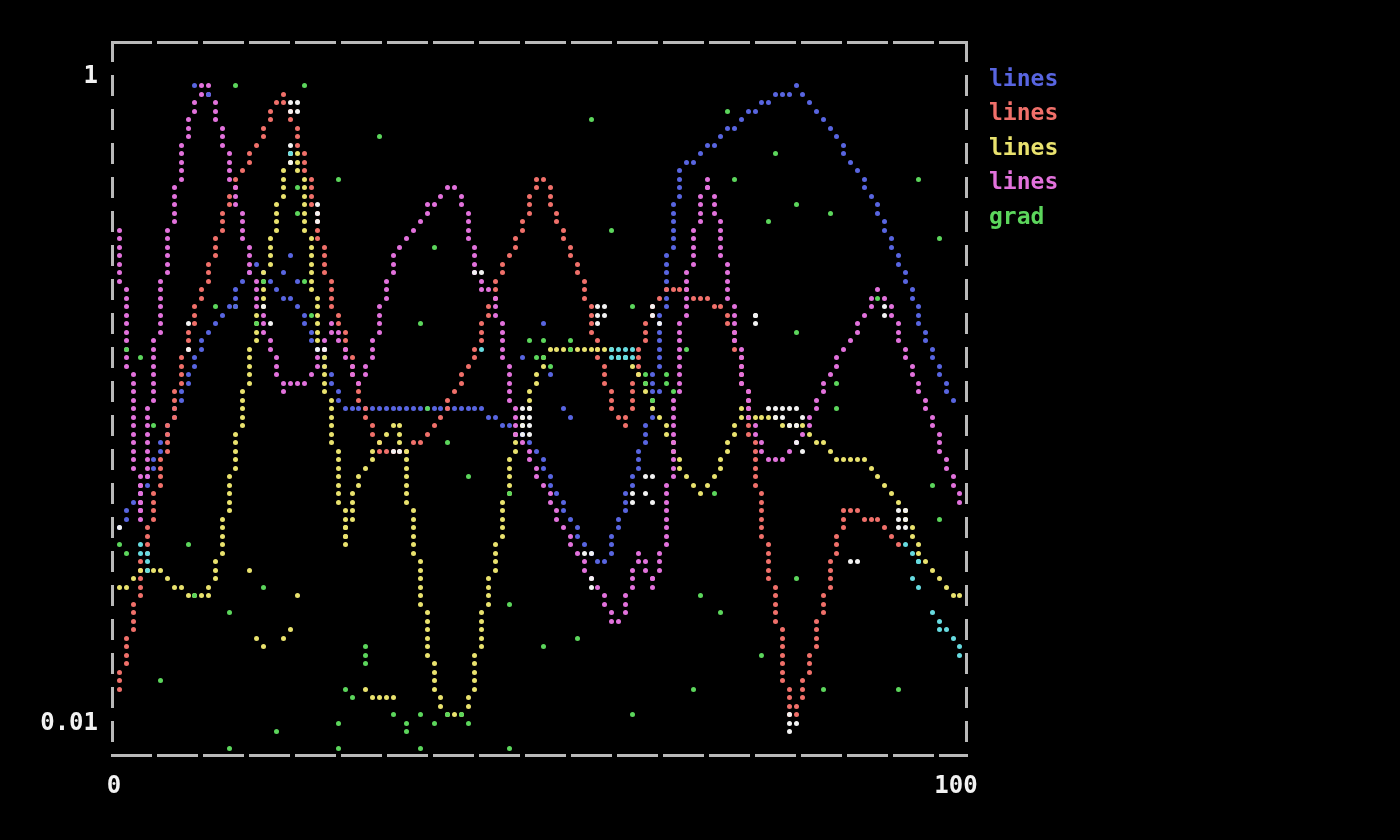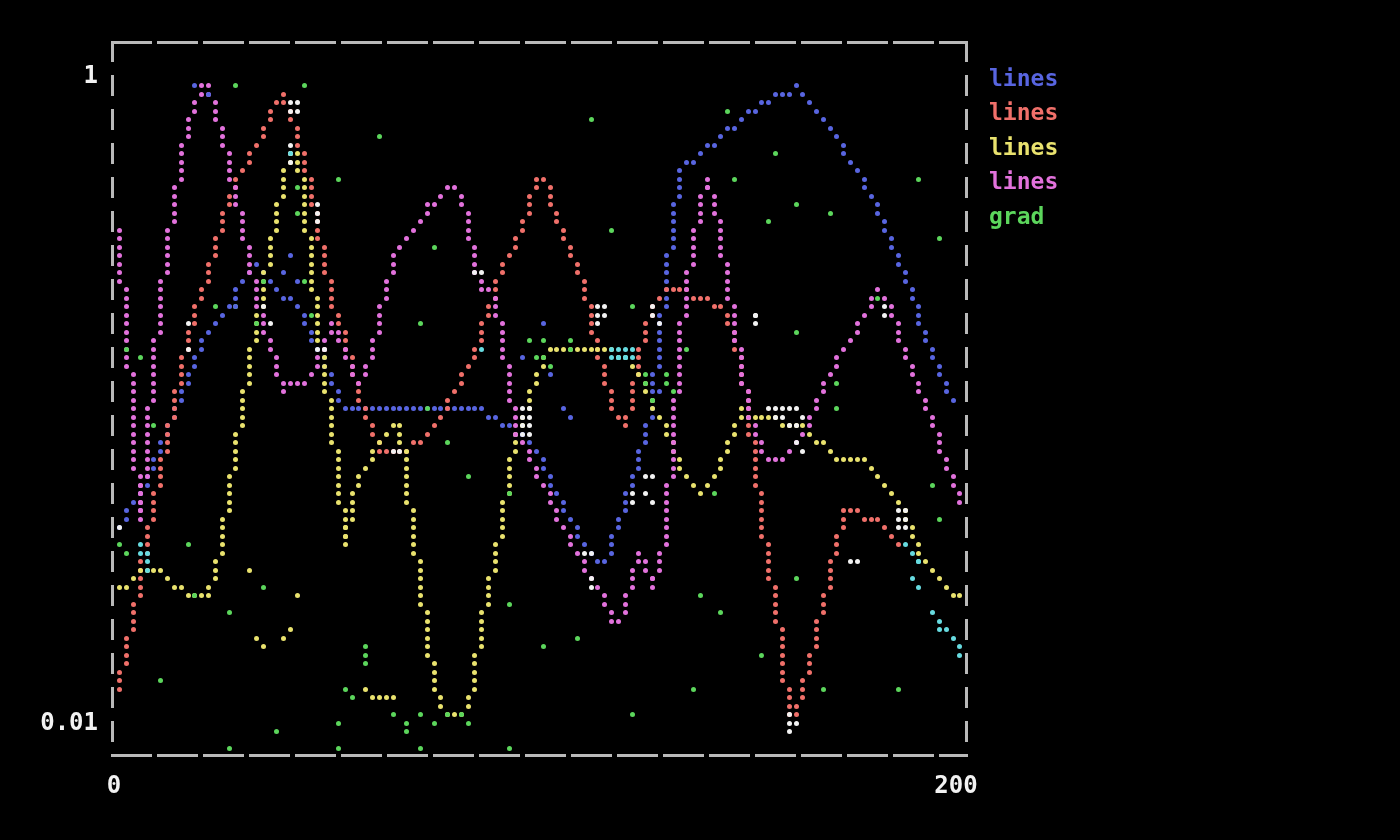--- a/index.html
+++ b/index.html
@@ -1365,21 +1365,21 @@
     </div>
 
   <div id="border-top" class="border"></div>
   <div id="border-bottom" class="border"></div>
   <div id="border-left" class="border"></div>
   <div id="border-right" class="border"></div>
 
   <div id="ytick-top" class="tick">1</div>
   <div id="ytick-bottom" class="tick">0.01</div>
   <div id="xtick-left" class="tick">0</div>
-  <div id="xtick-right" class="tick">200</div>
+  <div id="xtick-right" class="tick">100</div>
 
   <div id="legend">
       <div class="legend-item" style="color: rgb(88, 101, 224);">lines</div>
       <div class="legend-item" style="color: rgb(240, 112, 106);">lines</div>
       <div class="legend-item" style="color: rgb(233, 226, 110);">lines</div>
       <div class="legend-item" style="color: rgb(226, 114, 220);">lines</div>
       <div class="legend-item" style="color: rgb(92, 214, 92);">grad</div>
     </div>
 </div>
 

